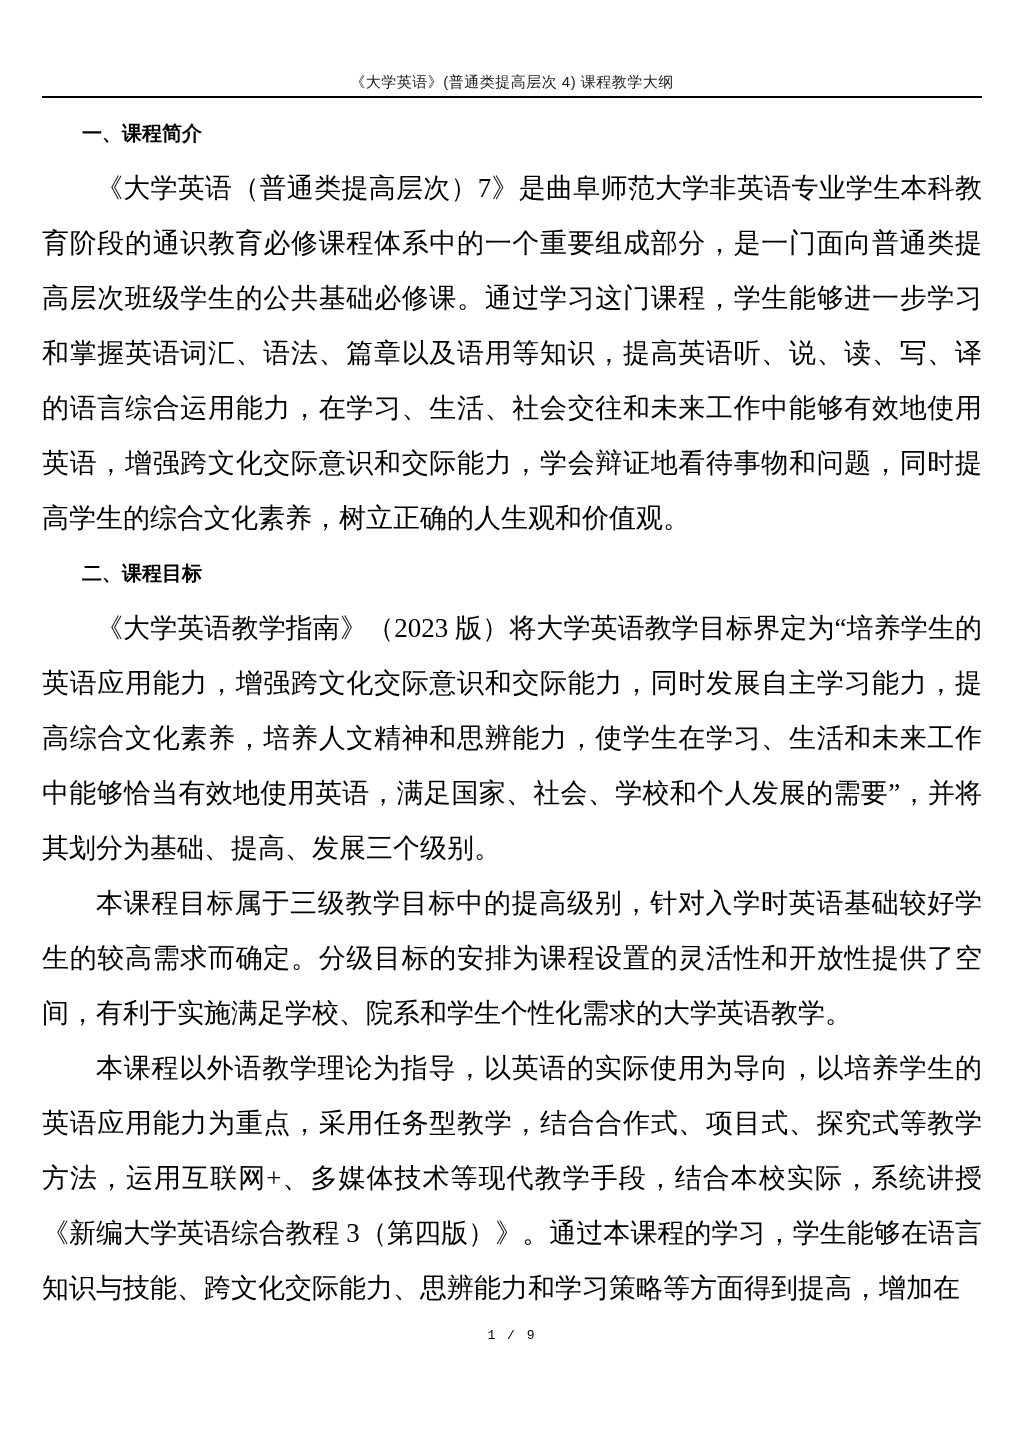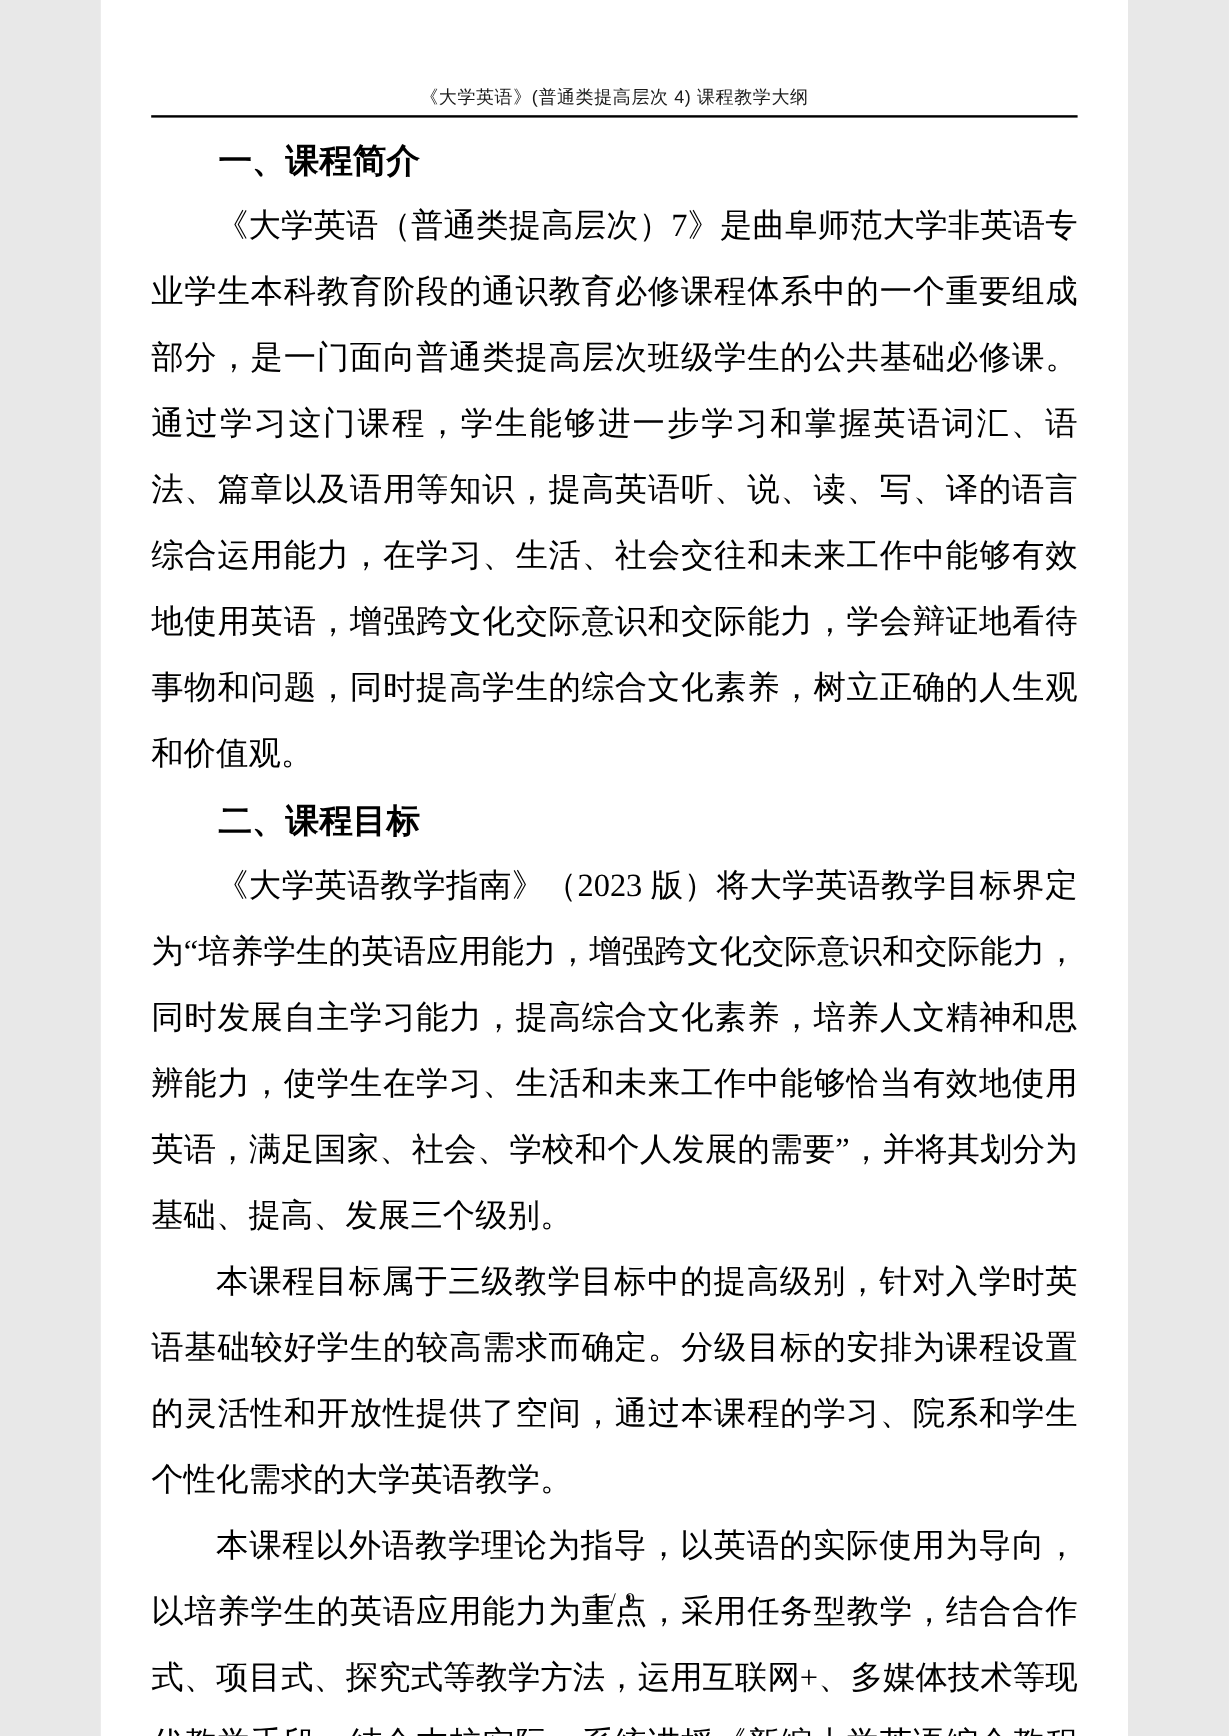--- a/index.html
+++ b/index.html
@@ -2,21 +2,21 @@
 <html><head>
 <meta charset="utf-8">
 <style>
   * { margin: 0; padding: 0; box-sizing: border-box; }
   html, body {
     background: #e8e8e8;
     font-family: "Liberation Serif", "DejaVu Serif", serif;
   }
   .page {
     position: relative;
-    width: 856px;
+    width: 1024px;
     height: 1447px;
     margin: 0 auto;
     background: #ffffff;
     color: #000000;
     padding: 0 42px;
     overflow: hidden;
   }
   .page-header {
     padding-top: 72px;
     text-align: center;
@@ -31,21 +31,21 @@
   .header-rule {
     margin-top: 4px;
     border-bottom: 2px solid #000000;
     width: 100%;
   }
   .doc-body {
     padding-top: 8px;
   }
   .section-heading {
     font-family: "Liberation Sans", "DejaVu Sans", sans-serif;
-    font-size: 28px;
+    font-size: 20px;
     font-weight: bold;
     line-height: 55px;
     text-indent: 2em;
     color: #000000;
   }
   .doc-paragraph {
     font-size: 27px;
     line-height: 55px;
     text-indent: 2em;
     text-align: justify;
@@ -53,22 +53,22 @@
     color: #000000;
   }
   .page-footer {
     position: absolute;
     bottom: 104px;
     left: 0;
     width: 100%;
     text-align: center;
   }
   .page-number {
-    font-family: Liberation Serif, serif;
-    font-size: 16px;
+    font-family: Liberation Mono, monospace;
+    font-size: 13px;
     letter-spacing: 2px;
     color: #000000;
     text-align: right;
   }
 </style>
 </head>
 <body>
 
 <div class="page">
 
@@ -80,21 +80,21 @@
   <main class="doc-body">
 
     <h2 class="section-heading">一、课程简介</h2>
 
     <p class="doc-paragraph">《大学英语（普通类提高层次）7》是曲阜师范大学非英语专业学生本科教育阶段的通识教育必修课程体系中的一个重要组成部分，是一门面向普通类提高层次班级学生的公共基础必修课。通过学习这门课程，学生能够进一步学习和掌握英语词汇、语法、篇章以及语用等知识，提高英语听、说、读、写、译的语言综合运用能力，在学习、生活、社会交往和未来工作中能够有效地使用英语，增强跨文化交际意识和交际能力，学会辩证地看待事物和问题，同时提高学生的综合文化素养，树立正确的人生观和价值观。</p>
 
     <h2 class="section-heading">二、课程目标</h2>
 
     <p class="doc-paragraph">《大学英语教学指南》（2023 版）将大学英语教学目标界定为“培养学生的英语应用能力，增强跨文化交际意识和交际能力，同时发展自主学习能力，提高综合文化素养，培养人文精神和思辨能力，使学生在学习、生活和未来工作中能够恰当有效地使用英语，满足国家、社会、学校和个人发展的需要”，并将其划分为基础、提高、发展三个级别。</p>
 
-    <p class="doc-paragraph">本课程目标属于三级教学目标中的提高级别，针对入学时英语基础较好学生的较高需求而确定。分级目标的安排为课程设置的灵活性和开放性提供了空间，通过本课程的学习、院系和学生个性化需求的大学英语教学。</p>
+    <p class="doc-paragraph">本课程目标属于三级教学目标中的提高级别，针对入学时英语基础较好学生的较高需求而确定。分级目标的安排为课程设置的灵活性和开放性提供了空间，有利于实施满足学校、院系和学生个性化需求的大学英语教学。</p>
 
     <p class="doc-paragraph">本课程以外语教学理论为指导，以英语的实际使用为导向，以培养学生的英语应用能力为重点，采用任务型教学，结合合作式、项目式、探究式等教学方法，运用互联网+、多媒体技术等现代教学手段，结合本校实际，系统讲授《新编大学英语综合教程 3（第四版）》。通过本课程的学习，学生能够在语言知识与技能、跨文化交际能力、思辨能力和学习策略等方面得到提高，增加在</p>
 
   </main>
 
   <footer class="page-footer">
     <span class="page-number">1 / 9</span>
   </footer>
 
 </div>

